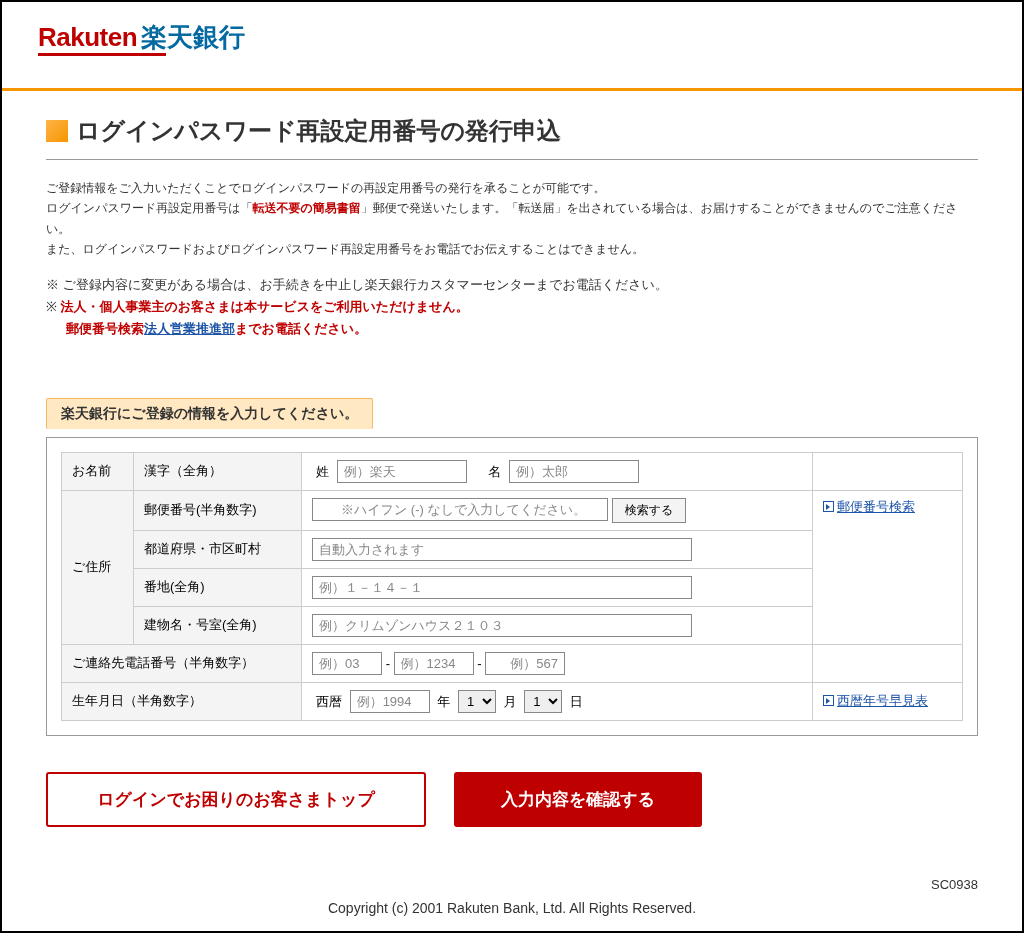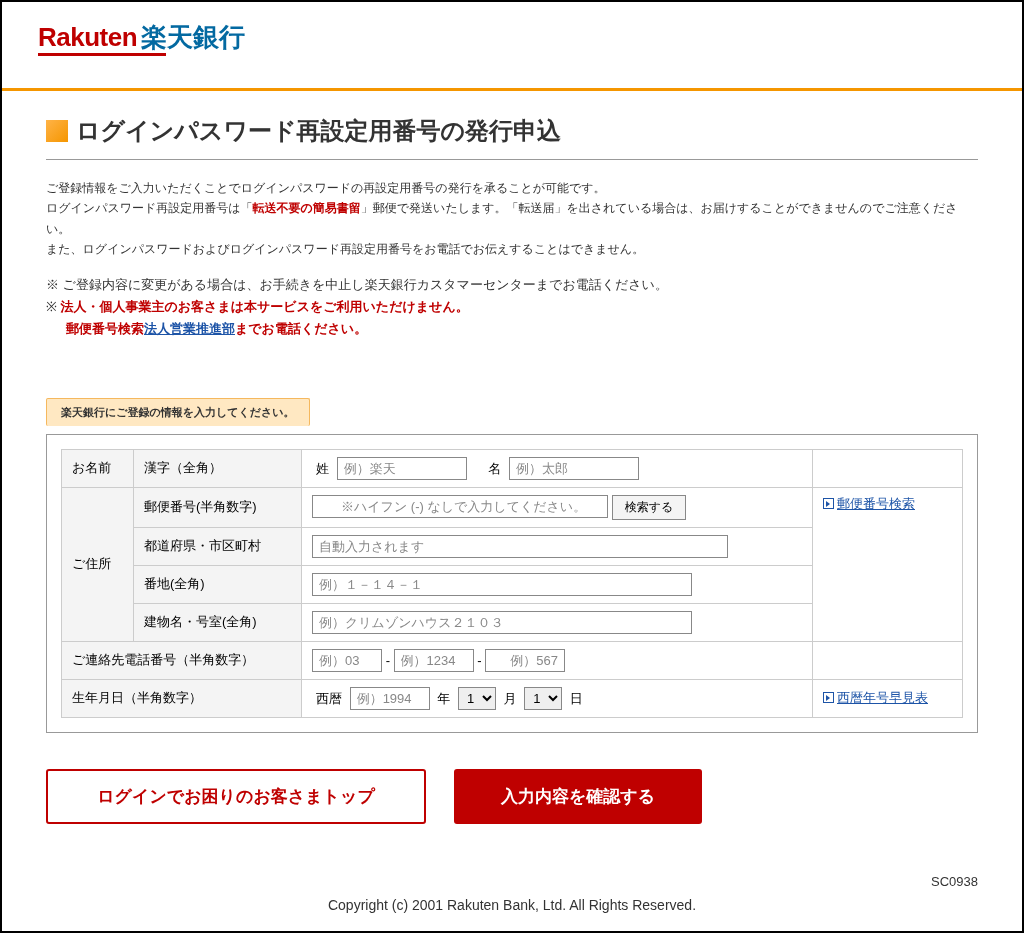--- a/index.html
+++ b/index.html
@@ -13,21 +13,21 @@
 .content { padding: 24px 44px; }
 .page-title-row { display: flex; align-items: center; gap: 8px; border-bottom: 1px solid #999; padding-bottom: 12px; margin-bottom: 18px; }
 .title-square { width: 22px; height: 22px; background: linear-gradient(135deg, #ffb347, #f59600); }
 .page-title { font-size: 24px; font-weight: bold; color: #333; }
 .intro { font-size: 12px; color: #333; line-height: 1.7; margin-bottom: 14px; }
 .intro .red { color: #bf0000; font-weight: bold; }
 .notes { font-size: 13px; color: #333; line-height: 1.7; }
 .notes .red { color: #bf0000; font-weight: bold; }
 .notes .indent { padding-left: 20px; }
 .notes a { color: #1d54a7; text-decoration: underline; font-weight: bold; }
-.form-section-label { display: inline-block; background: #ffe8c2; border-top: 1px solid #f5b85e; border-left: 1px solid #f5b85e; border-right: 1px solid #f5b85e; padding: 6px 14px; font-size: 11px; font-weight: bold; color: #333; border-radius: 2px; margin-top: 58px; margin-bottom: 8px; }
+.form-section-label { display: inline-block; background: #ffe8c2; border-top: 1px solid #f5b85e; border-left: 1px solid #f5b85e; border-right: 1px solid #f5b85e; padding: 6px 14px; font-size: 14px; font-weight: bold; color: #333; border-radius: 2px; margin-top: 58px; margin-bottom: 8px; }
 .form-wrapper { border: 1px solid #999; padding: 14px; }
 table.form-table { width: 100%; border-collapse: collapse; }
 table.form-table th, table.form-table td { border: 1px solid #ccc; font-size: 13px; padding: 7px 10px; text-align: left; vertical-align: middle; }
 table.form-table th { background: #f4f4f4; font-weight: normal; }
 table.form-table th.group { width: 72px; }
 table.form-table th.label { width: 168px; }
 table.form-table td.input-cell { background: #fff; }
 table.form-table td.side { width: 150px; background: #fff; }
 input[type="text"] { border: 1px solid #888; padding: 3px 6px; font-size: 13px; font-family: inherit; }
 input[type="text"]::placeholder { color: #888; }
@@ -98,21 +98,21 @@
           <input type="text" style="width: 296px; padding-left: 28px;" placeholder="※ハイフン (-) なしで入力してください。">
           <button class="btn-small">検索する</button>
         </td>
         <td class="side" rowspan="4" style="vertical-align:top">
           <span class="link-icon"></span><a href="#" class="side-link">郵便番号検索</a>
         </td>
       </tr>
       <tr>
         <th class="label">都道府県・市区町村</th>
         <td class="input-cell">
-          <input type="text" class="readonly-input" style="width: 416px;" placeholder="自動入力されます">
+          <input type="text" class="readonly-input" style="width: 380px;" placeholder="自動入力されます">
         </td>
       </tr>
       <tr>
         <th class="label">番地(全角)</th>
         <td class="input-cell">
           <input type="text" style="width: 380px;" placeholder="例）１－１４－１">
         </td>
       </tr>
       <tr>
         <th class="label">建物名・号室(全角)</th>

